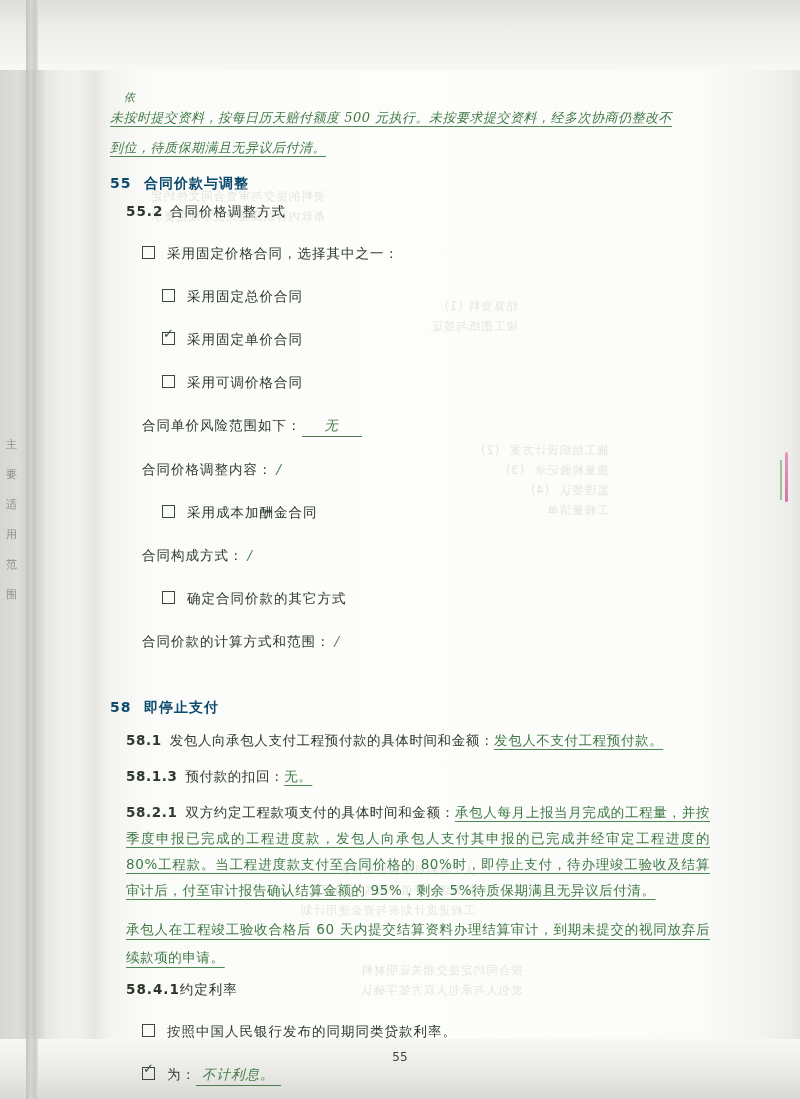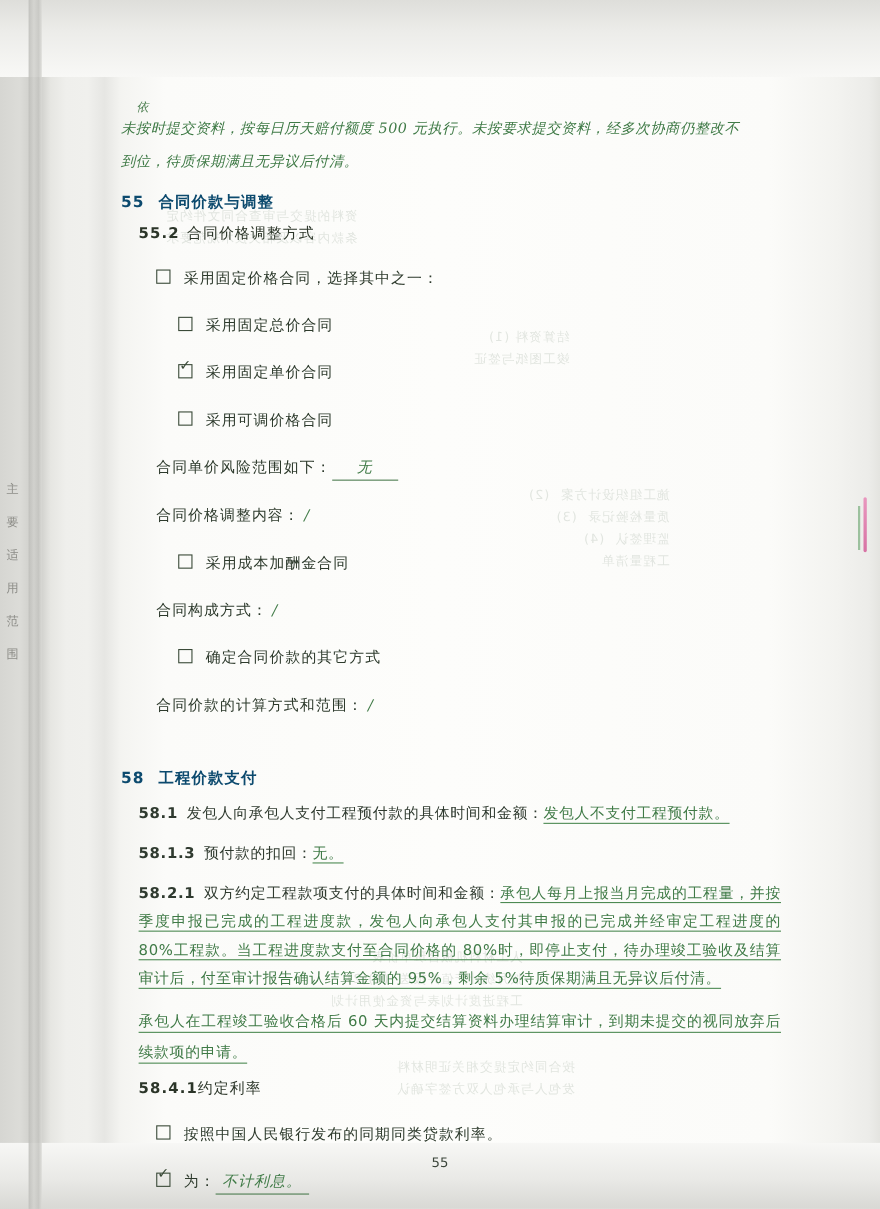--- a/index.html
+++ b/index.html
@@ -106,20 +106,21 @@
     font-family: "DejaVu Serif", serif;
     font-style: italic;
   }
   .hand-note {
     font-size: 13px;
     line-height: 26px;
     letter-spacing: .5px;
     margin: 0 0 4px 0;
   }
   .hand-note .u {
+    text-decoration: underline;
     text-decoration-color: #4d8a53;
     text-underline-offset: 4px;
   }
   .tiny-scribble {
     color: #4a7d4e;
     font-size: 11px;
     font-style: italic;
     margin-left: 14px;
   }
 
@@ -319,21 +320,21 @@
 
       <div class="row">
         <span>合同价款的计算方式和范围：</span><span class="slash">/</span>
       </div>
     </div>
 
     <div class="spacer-lg"></div>
 
     <div class="sec">
       <div class="sec-head">
-        <span class="num">58</span><span>工程价款支付</span>
+        <span class="num">58</span><span>即停止支付</span>
       </div>
 
       <div class="para">
         <span class="lbl">58.1</span><span>发包人向承包人支付工程预付款的具体时间和金额：</span><span class="ul-green">发包人不支付工程预付款。</span>
       </div>
 
       <div class="para">
         <span class="lbl">58.1.3</span><span>预付款的扣回：</span><span class="ul-green">无。</span>
       </div>
 

